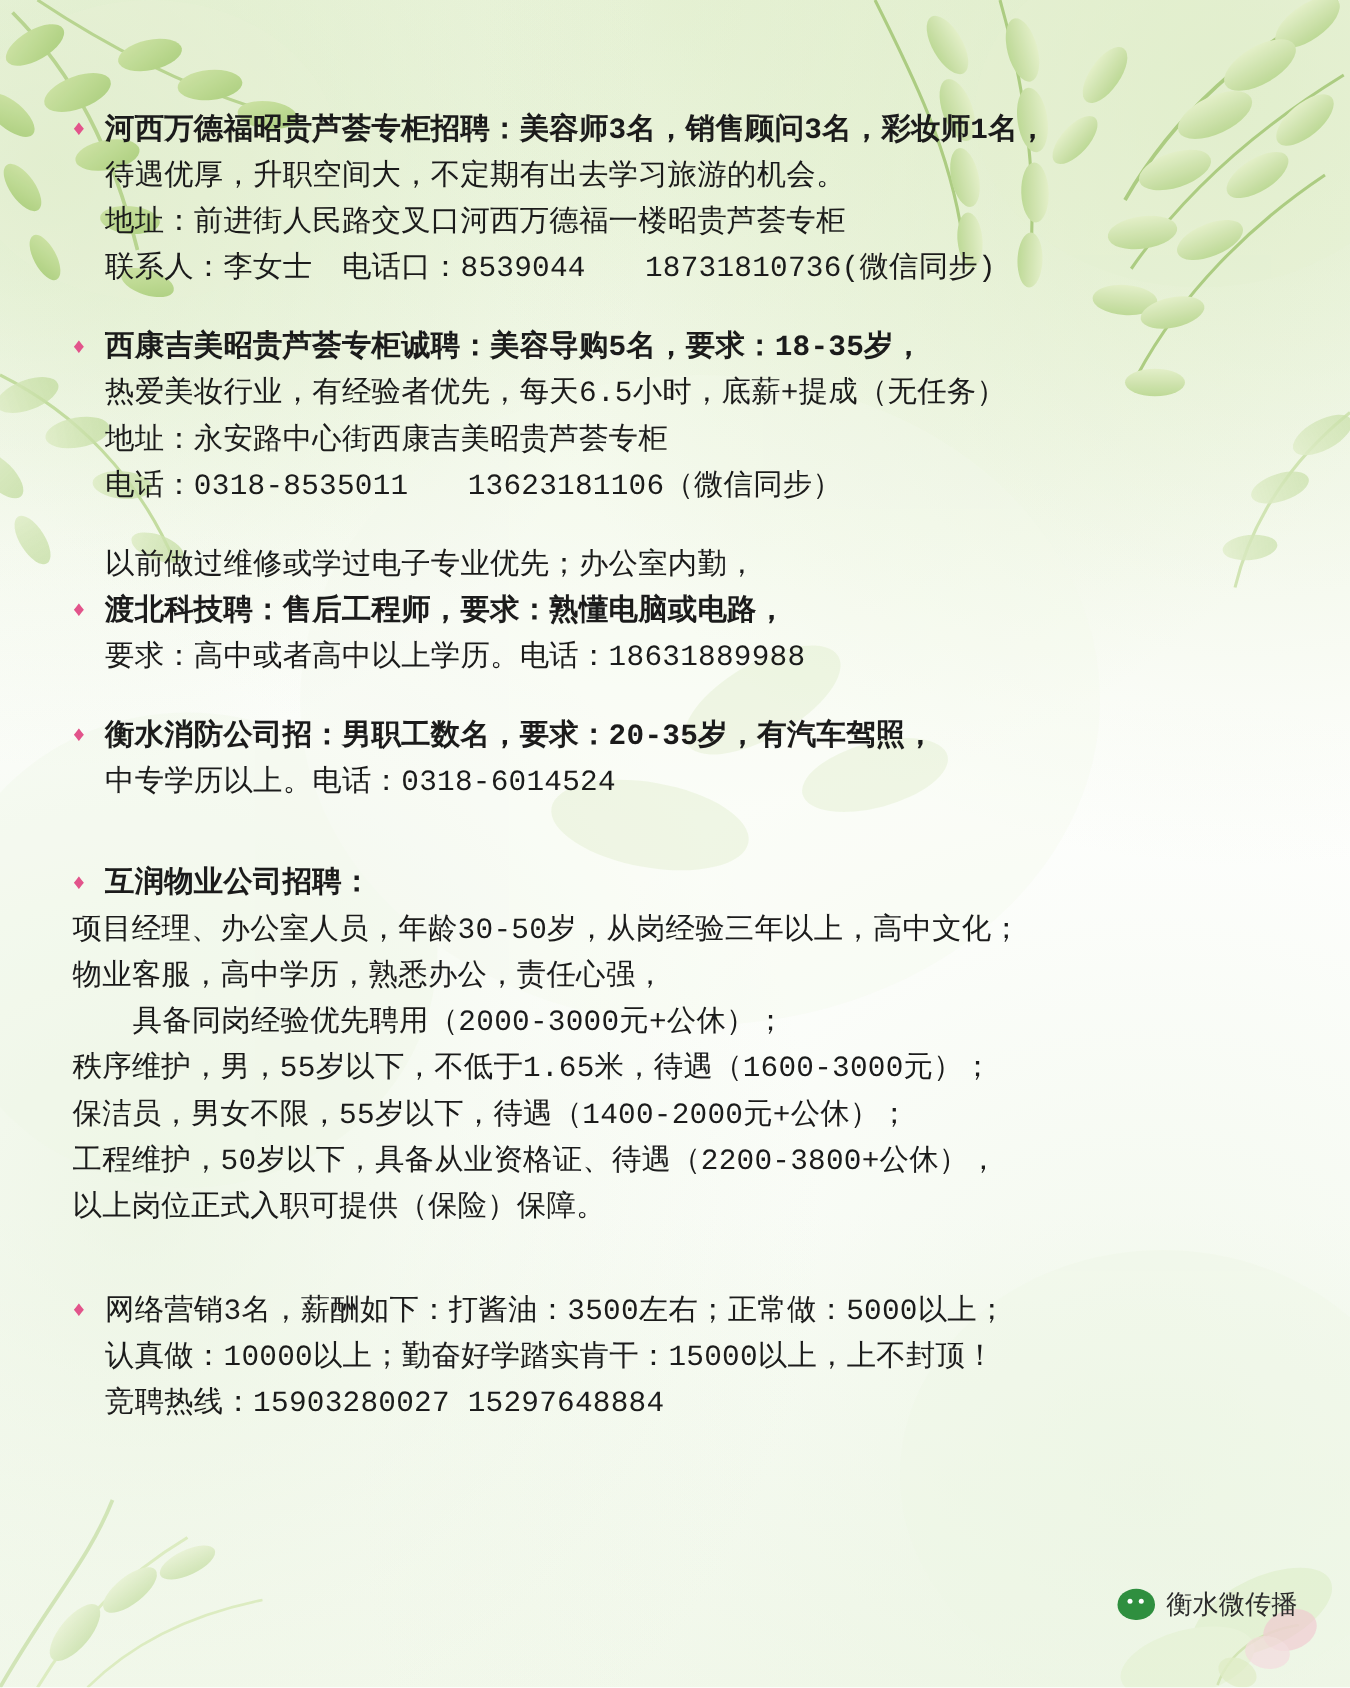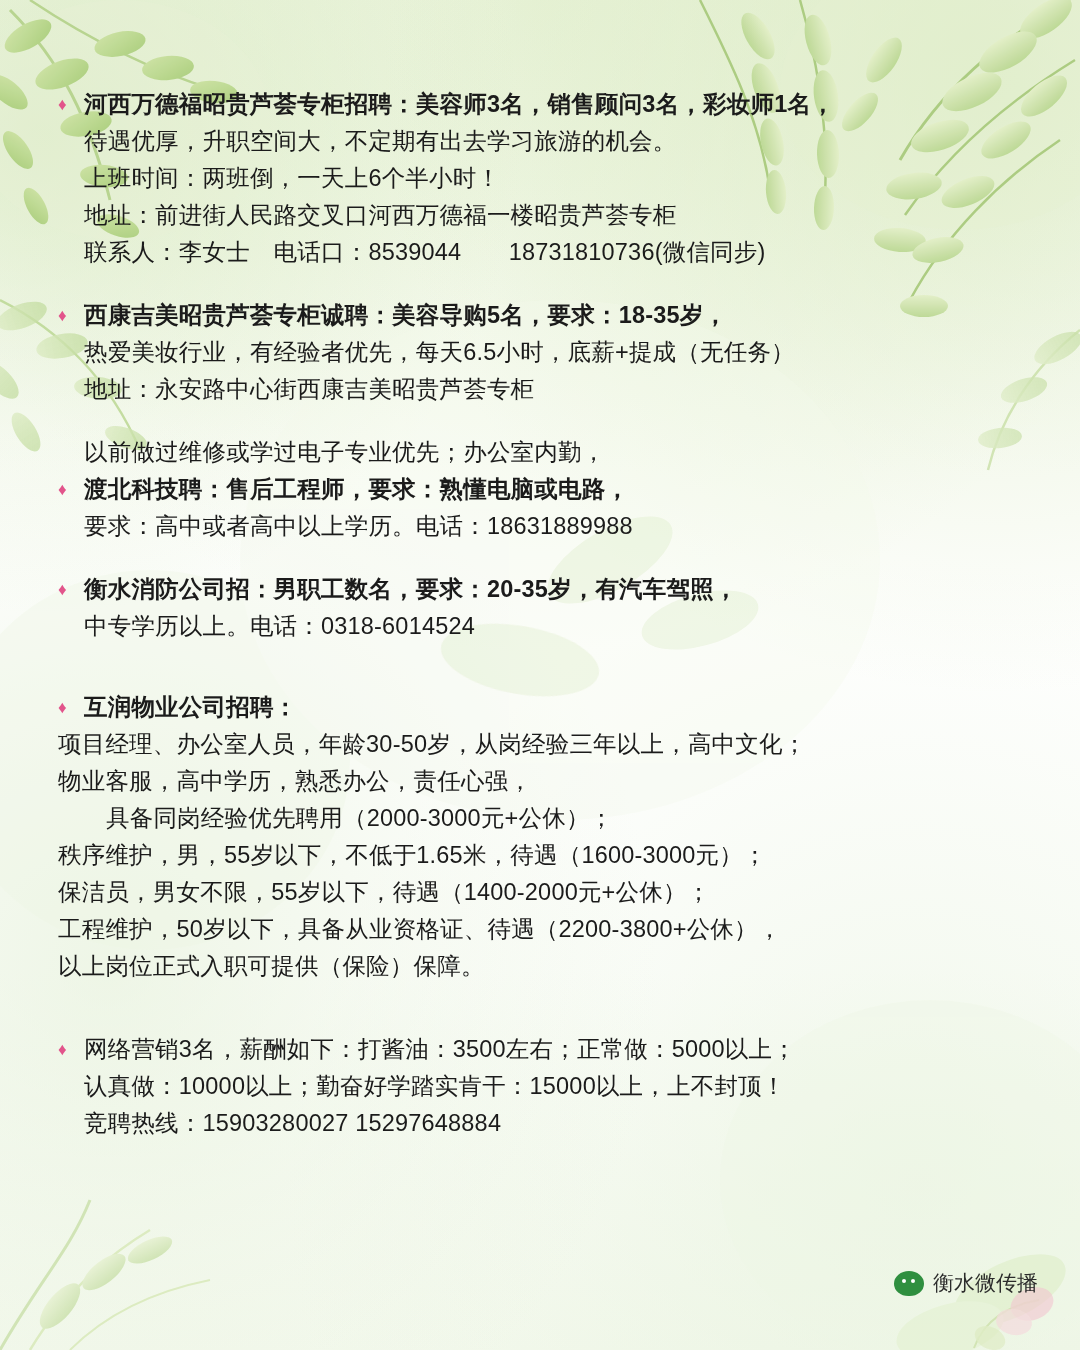--- a/index.html
+++ b/index.html
@@ -19,20 +19,21 @@
     width: 1080px;
     height: 1350px;
     background:
       radial-gradient(circle at 92% 6%, rgba(208,228,176,0.55) 0%, rgba(208,228,176,0) 38%),
       radial-gradient(circle at 4% 10%, rgba(196,222,160,0.45) 0%, rgba(196,222,160,0) 30%),
       radial-gradient(circle at 50% 0%, rgba(220,236,196,0.55) 0%, rgba(255,255,255,0) 45%),
       radial-gradient(circle at 10% 72%, rgba(224,238,210,0.55) 0%, rgba(255,255,255,0) 40%),
       radial-gradient(circle at 85% 88%, rgba(226,240,214,0.5) 0%, rgba(255,255,255,0) 42%),
       linear-gradient(180deg, #f6faf0 0%, #ffffff 35%, #ffffff 72%, #f4f9ee 100%);
     overflow: hidden;
+    font-family: Liberation Mono, monospace;
   }
 
   
   .leaf-layer {
     position: absolute;
     inset: 0;
     pointer-events: none;
   }
 
   .content {
@@ -251,32 +252,32 @@
   </div>
 
   <div class="content">
 
     <div class="ad">
       <div class="ad-line first">
         <span class="bullet"></span>
         <span>河西万德福昭贵芦荟专柜招聘：美容师3名，销售顾问3名，彩妆师1名，</span>
       </div>
       <div class="ad-line indent">待遇优厚，升职空间大，不定期有出去学习旅游的机会。</div>
-      <div class="ad-line indent">上班时间：两班倒，一天上6个半小时！</div>
       <div class="ad-line indent">地址：前进街人民路交叉口河西万德福一楼昭贵芦荟专柜</div>
       <div class="ad-line indent">联系人：李女士　电话口：8539044　　18731810736(微信同步)</div>
     </div>
 
     <div class="ad">
       <div class="ad-line first">
         <span class="bullet"></span>
         <span>西康吉美昭贵芦荟专柜诚聘：美容导购5名，要求：18-35岁，</span>
       </div>
       <div class="ad-line indent">热爱美妆行业，有经验者优先，每天6.5小时，底薪+提成（无任务）</div>
       <div class="ad-line indent">地址：永安路中心街西康吉美昭贵芦荟专柜</div>
+      <div class="ad-line indent">电话：0318-8535011　　13623181106（微信同步）</div>
     </div>
 
     <div class="ad">
       <div class="ad-line indent">以前做过维修或学过电子专业优先；办公室内勤，</div>
       <div class="ad-line first">
         <span class="bullet"></span>
         <span>渡北科技聘：售后工程师，要求：熟懂电脑或电路，</span>
       </div>
       <div class="ad-line indent">要求：高中或者高中以上学历。电话：18631889988</div>
     </div>

